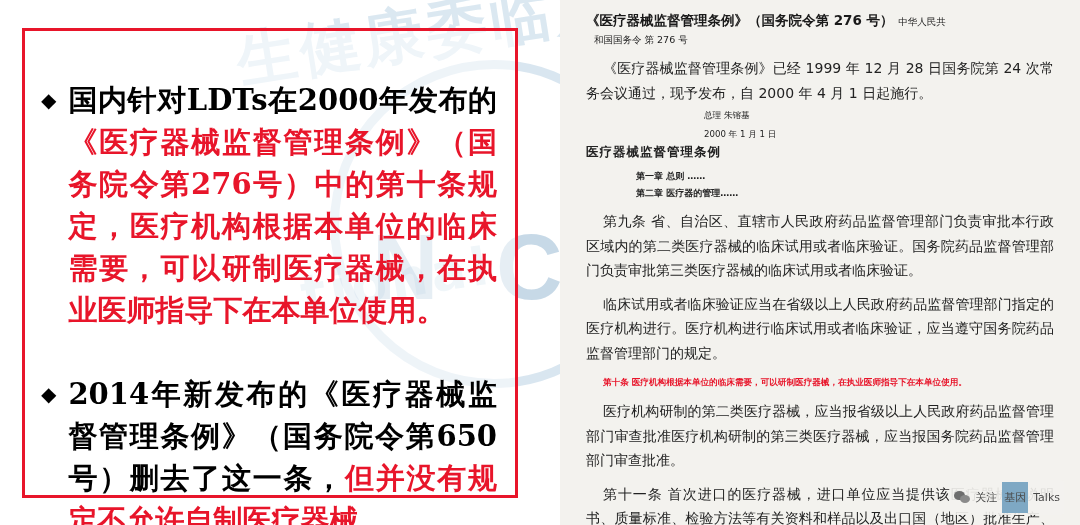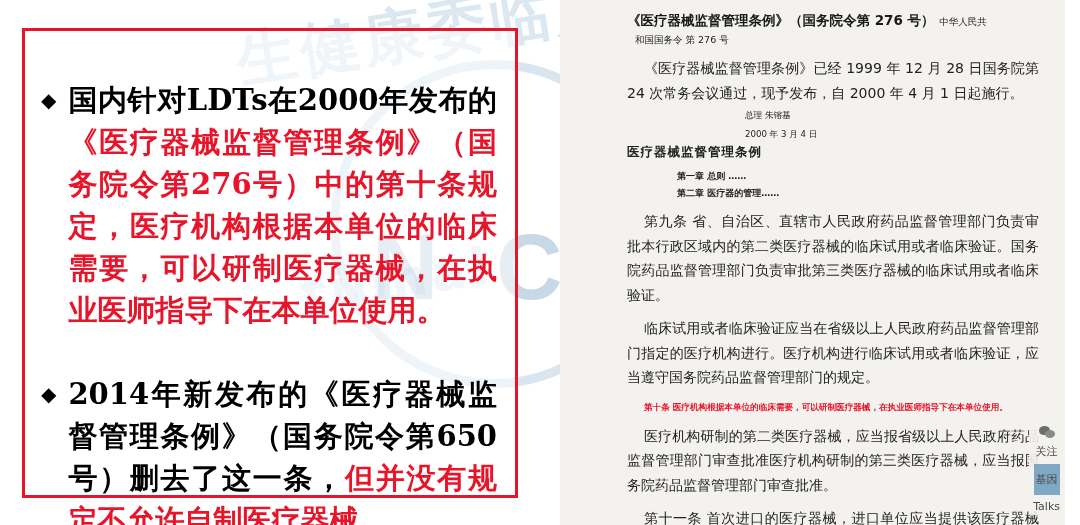--- a/index.html
+++ b/index.html
@@ -94,28 +94,27 @@
     line-height: 1.45;
     color: #000000;
     text-align: justify;
   }
   .red { color: #e8152a; }
 
   
   #doc-panel {
     position: absolute;
     left: 560px; top: 0px;
-    width: 464px;
+    width: 520px;
     height: 525px;
     background: #f3f2ee;
     z-index: 2;
     overflow: hidden;
     font-family: "DejaVu Sans", "Liberation Sans", sans-serif;
     color: #222;
-    padding-left: 41px;
   }
   .doc-inner {
     padding: 10px 26px 0 26px;
   }
   .doc-head {
     font-size: 13.5px;
     font-weight: bold;
     color: #1a1a1a;
     line-height: 1.55;
     margin: 0;
@@ -169,21 +168,20 @@
   #footer-badge {
     position: absolute;
     right: 16px; bottom: 10px;
     display: flex;
     align-items: center;
     gap: 5px;
     background: rgba(243,242,238,0.9);
     padding: 2px 4px;
     border-radius: 3px;
     z-index: 3;
-    flex-direction: column;
   }
   #footer-badge .wechat-icon {
     width: 16px; height: 13px;
     position: relative;
     display: inline-block;
   }
   #footer-badge .wechat-icon::before {
     content: "";
     position: absolute;
     left: 0; top: 0;
@@ -239,21 +237,21 @@
 </div>
 
 <div id="doc-panel">
   <div class="doc-inner">
     <p class="doc-head"><span>《医疗器械监督管理条例》（国务院令第 276 号）</span> <span class="small">中华人民共</span></p>
     <p class="doc-head-line2">和国国务令  第 276 号</p>
 
     <p class="doc-p">《医疗器械监督管理条例》已经 1999 年 12 月 28 日国务院第 24 次常务会议通过，现予发布，自 2000 年 4 月 1 日起施行。</p>
 
     <p class="doc-sign-r">总理  朱镕基</p>
-    <p class="doc-sign-r">2000 年 3 月 4 日</p>
+    <p class="doc-sign-r">2000 年 1 月 1 日</p>
 
     <p class="doc-title">医疗器械监督管理条例</p>
 
     <p class="doc-chap">第一章  总则  ……</p>
     <p class="doc-chap">第二章  医疗器的管理……</p>
 
     <p class="doc-p">第九条  省、自治区、直辖市人民政府药品监督管理部门负责审批本行政区域内的第二类医疗器械的临床试用或者临床验证。国务院药品监督管理部门负责审批第三类医疗器械的临床试用或者临床验证。</p>
     <p class="doc-p">临床试用或者临床验证应当在省级以上人民政府药品监督管理部门指定的医疗机构进行。医疗机构进行临床试用或者临床验证，应当遵守国务院药品监督管理部门的规定。</p>
 
     <p class="doc-art-red">第十条  医疗机构根据本单位的临床需要，可以研制医疗器械，在执业医师指导下在本单位使用。</p>

